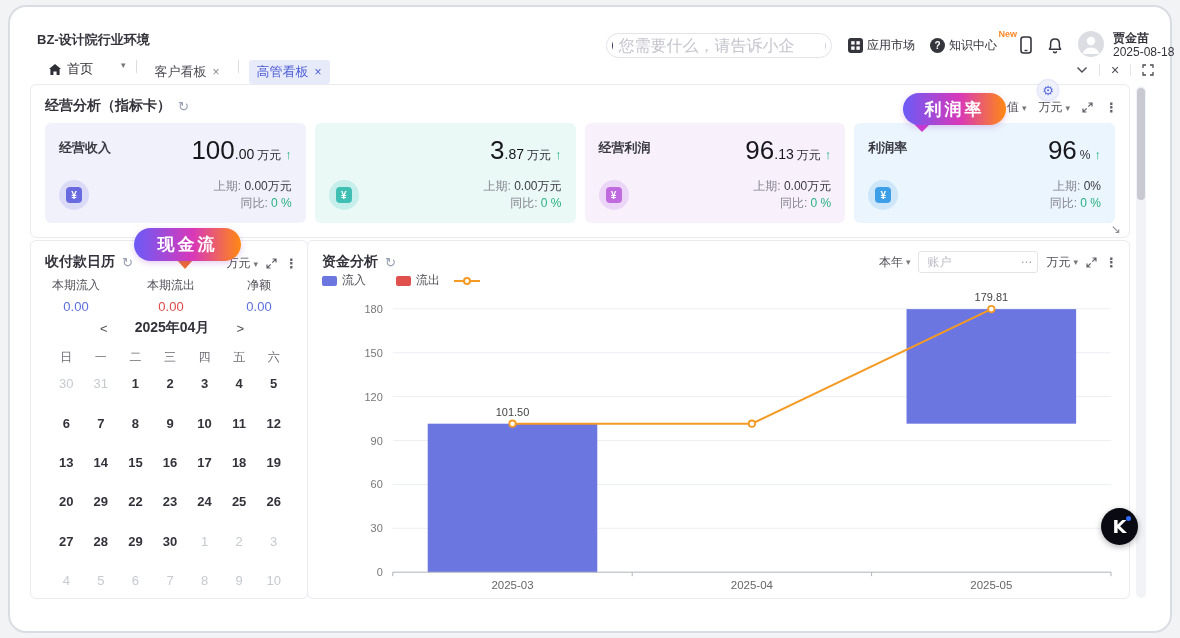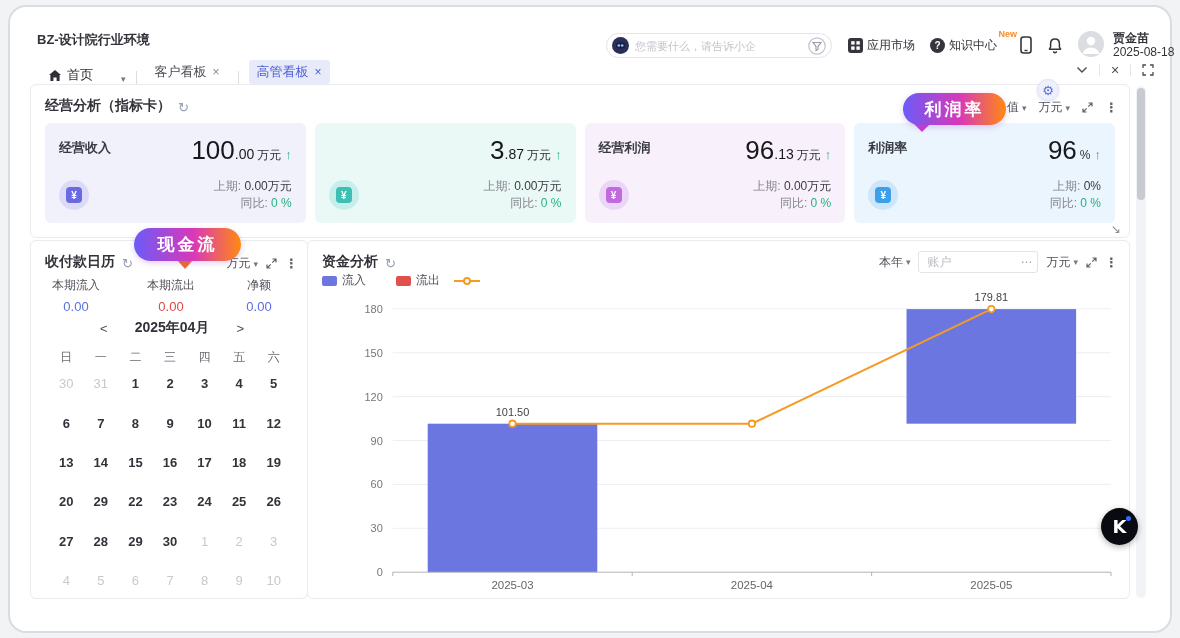--- a/index.html
+++ b/index.html
@@ -2,43 +2,43 @@
 <html><head>
 <meta charset="utf-8">
 <style>
   *{box-sizing:border-box;margin:0;padding:0}
   html,body{width:1180px;height:638px;font-family:"Liberation Sans","DejaVu Sans",sans-serif;background:#f2f3f5;position:relative;overflow:hidden}
   .frame{position:absolute;left:8px;top:5px;right:8px;bottom:5px;background:#fff;border:2px solid #d9dde3;border-radius:18px;z-index:0}
   .abs{position:absolute}
   
   .app-title{left:37px;top:31px;font-size:13px;font-weight:700;color:#32323a;z-index:5}
   .searchbar{left:606px;top:33px;width:226px;height:25px;border:1px solid #e3e3ea;border-radius:13px;background:#fff;display:flex;align-items:center;padding:0 5px;z-index:5}
-  .searchbar input{border:none;outline:none;flex:1;font-size:11px;color:#555;margin-left:6px;background:transparent;font-family:inherit}
+  .searchbar input{border:none;outline:none;flex:1;font-size:16px;color:#555;margin-left:6px;background:transparent;font-family:inherit}
   .searchbar input::placeholder{color:#c4c4cd}
   .top-actions{left:848px;top:31px;height:28px;display:flex;align-items:center;gap:15px;z-index:5}
   .t-item{display:flex;align-items:center;gap:4px;font-size:12px;color:#33333b;position:relative;cursor:pointer}
   .new-badge{position:absolute;right:-20px;top:-8px;font-size:9px;font-weight:700;color:#ff8a2a}
   .user-stack{display:flex;align-items:flex-start;gap:9px}
   .user-name{font-size:12px;font-weight:700;color:#32323a;line-height:14px}
   .user-date{font-size:12px;color:#32323a;line-height:14px}
   
-  .tabbar{left:48px;top:60px;height:24px;display:flex;align-items:flex-end;gap:10px;z-index:5}
+  .tabbar{left:48px;top:60px;height:24px;display:flex;align-items:flex-start;gap:10px;z-index:5}
   .tab-home{display:flex;align-items:center;gap:5px;font-size:13px;color:#2f2f37;cursor:pointer}
   .caret{font-size:9px;color:#777}
   .tab-div{width:1px;height:13px;background:#dcdce2}
   .tab{display:flex;align-items:center;gap:6px;font-size:13px;color:#4a4a52;padding:3px 8px;border-radius:3px;cursor:pointer}
   .tab .tab-x{color:#8a8a94;font-size:12px}
   .tab.active{background:#e7eaf9;color:#4c5ed6}
   .tab.active .tab-x{color:#4c5ed6}
   .win-ctrls{left:1076px;top:62px;display:flex;align-items:center;gap:11px;z-index:5}
   .wc-div{width:1px;height:12px;background:#e4e4ea}
   .wc{color:#4a4a52;font-size:14px;cursor:pointer;display:flex;align-items:center}
   
   .panel{position:absolute;background:#fff;border:1px solid #e9ebf1;border-radius:6px;z-index:2}
-  .panel-title{position:absolute;left:14px;top:12px;font-size:14px;font-weight:700;color:#32323a;display:flex;align-items:flex-end}
+  .panel-title{position:absolute;left:14px;top:12px;font-size:14px;font-weight:700;color:#32323a;display:flex;align-items:center}
   .refresh{color:#98a1b4;font-size:13px;margin-left:7px;font-weight:400;cursor:pointer}
   .ctrls{position:absolute;display:flex;align-items:center;gap:12px;font-size:12px;color:#4f4f57;z-index:3}
   .drop{display:flex;align-items:center;cursor:pointer}
   .dots{font-size:13px;color:#61616b;font-weight:700;cursor:pointer;letter-spacing:1px}
   .expand-icon{cursor:pointer;display:flex}
   
   .cards{position:absolute;left:14px;right:14px;top:38px;height:100px;display:flex;gap:9px}
   .card{flex:1;border-radius:6px;position:relative;padding:10px 14px}
   .card-label{font-size:13px;font-weight:700;color:#3a3a42;padding-top:6px}
   .card-value{position:absolute;top:12px;right:14px;text-align:right;color:#17171c;white-space:nowrap}

